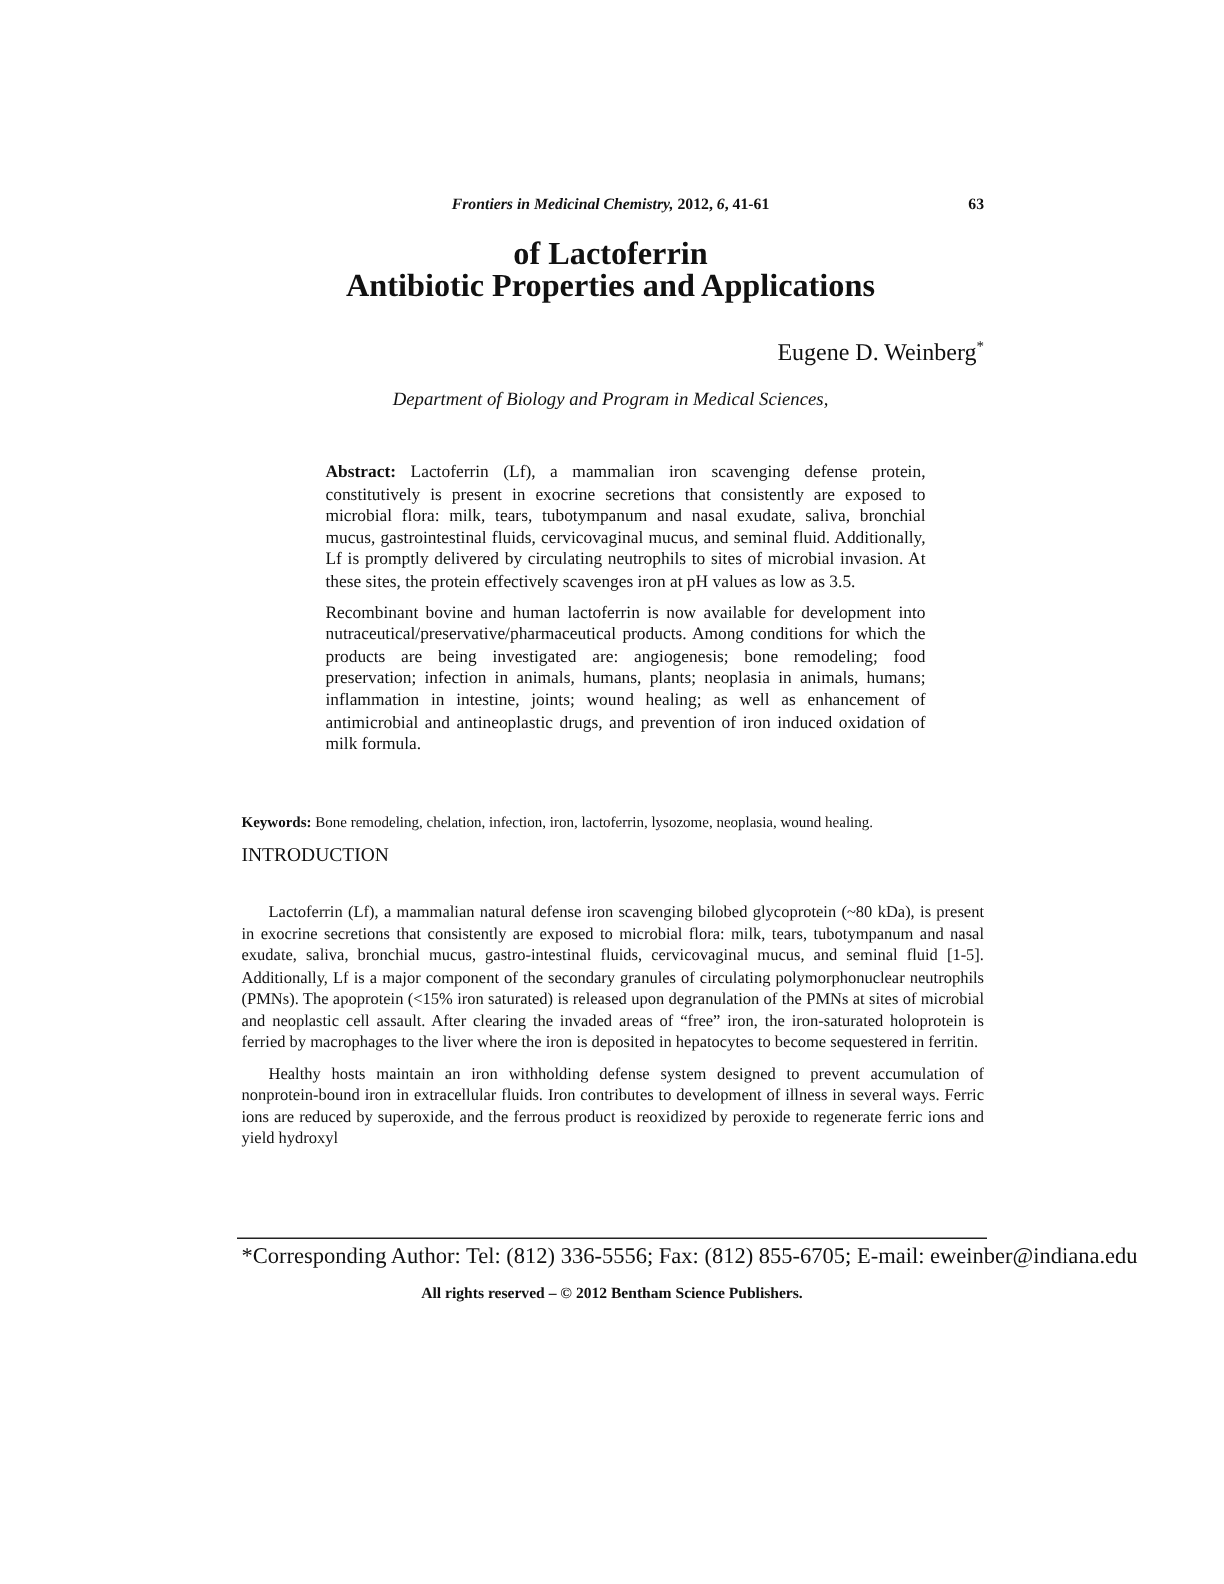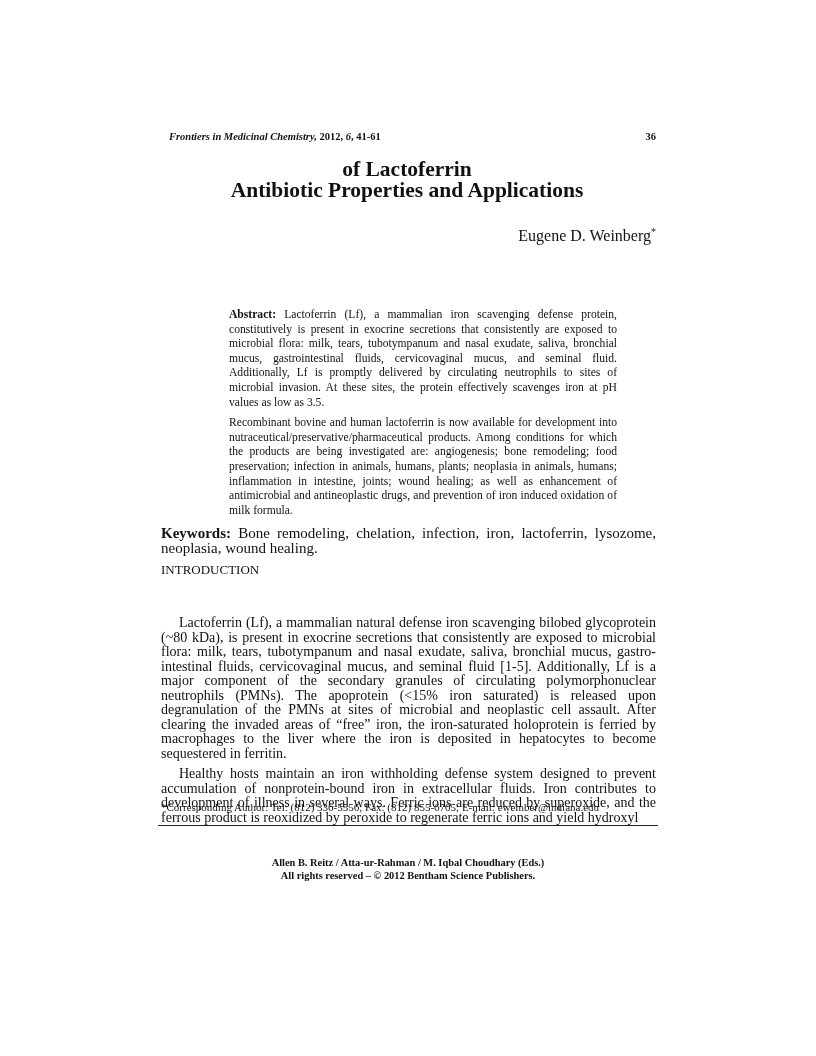--- a/index.html
+++ b/index.html
@@ -1,61 +1,62 @@
 <!DOCTYPE html>
 <html><head>
 <meta charset="utf-8">
 <style>
   html, body { margin: 0; padding: 0; background: #ffffff; }
   body { width: 816px; height: 1056px; position: relative; overflow: hidden;
          font-family: "Liberation Serif", serif; color: #111; }
   .abs { position: absolute; }
   .running-head { left: 158px; width: 498px; top: 131px; font-size: 10.5px; font-weight: bold; }
-  .running-head .journal { position: absolute; left: 11px; right: 0; }
+  .running-head .journal { position: absolute; left: 0; right: 0; text-align: center; }
   .running-head .journal i { font-style: italic; }
   .running-head .page-num { position: absolute; right: 0; }
   .title { left: 158px; width: 498px; top: 159px; text-align: center;
            font-size: 21.5px; font-weight: bold; line-height: 21px; }
   .author { left: 158px; width: 498px; top: 226px; text-align: right; font-size: 16px; }
   .author sup { font-size: 10px; }
   .affil { left: 158px; width: 498px; top: 259px; text-align: center;
            font-size: 12.5px; font-style: italic; line-height: 15px; }
   .abstract { left: 217px; width: 400px; top: 308px; font-size: 11.6px; line-height: 14.6px;
               text-align: justify; }
-  .abstract p { margin: 0 0 6px 12px; }
+  .abstract p { margin: 0 0 6px 0; }
   .abstract b { font-weight: bold; }
-  .keywords { left: 161px; width: 495px; top: 526px; font-size: 15px; line-height: 15px;
+  .keywords { left: 161px; width: 495px; top: 541px; font-size: 10px; line-height: 15px;
               text-align: justify; }
   .heading { left: 161px; top: 562px; font-size: 13px; font-weight: normal; }
-  .body-text { left: 161px; width: 495px; top: 601px; font-size: 14px; line-height: 14.5px;
-               text-align: justify; margin-top: 15px; }
+  .body-text { left: 161px; width: 495px; top: 601px; font-size: 11px; line-height: 14.5px;
+               text-align: justify; }
   .body-text p { margin: 0 0 6px 0; text-indent: 18px; }
   .rule { left: 158px; width: 500px; top: 825px; height: 0; border-top: 1px solid #222; }
-  .footnote { left: 161px; top: 801px; font-size: 11px; }
+  .footnote { left: 161px; top: 830px; font-size: 15px; }
   .footer { left: 158px; width: 500px; top: 856px; text-align: center; font-size: 10.4px;
             font-weight: bold; line-height: 13px; }
 </style>
 </head>
 <body>
 
 <div class="abs running-head">
   <div class="journal"><i>Frontiers in Medicinal Chemistry,</i><span> 2012, </span><i>6</i><span>, 41-61</span></div>
-  <div class="page-num">36</div>
+  <div class="page-num">63</div>
 </div>
 
 <div class="abs title">
   <div>of Lactoferrin</div>
   <div>Antibiotic Properties and Applications</div>
 </div>
 
 <div class="abs author">
   <span>Eugene D. Weinberg</span><sup>*</sup>
 </div>
 
 <div class="abs affil">
+  <div>Department of Biology and Program in Medical Sciences,</div>
 </div>
 
 <div class="abs abstract">
   <p><b>Abstract:</b><span> Lactoferrin (Lf), a mammalian iron scavenging defense protein, constitutively is present in exocrine secretions that consistently are exposed to microbial flora: milk, tears, tubotympanum and nasal exudate, saliva, bronchial mucus, gastrointestinal fluids, cervicovaginal mucus, and seminal fluid. Additionally, Lf is promptly delivered by circulating neutrophils to sites of microbial invasion. At these sites, the protein effectively scavenges iron at pH values as low as 3.5.</span></p>
   <p>Recombinant bovine and human lactoferrin is now available for development into nutraceutical/preservative/pharmaceutical products. Among conditions for which the products are being investigated are: angiogenesis; bone remodeling; food preservation; infection in animals, humans, plants; neoplasia in animals, humans; inflammation in intestine, joints; wound healing; as well as enhancement of antimicrobial and antineoplastic drugs, and prevention of iron induced oxidation of milk formula.</p>
 </div>
 
 <div class="abs keywords">
   <b>Keywords:</b><span> Bone remodeling, chelation, infection, iron, lactoferrin, lysozome, neoplasia, wound healing.</span>
 </div>
@@ -65,15 +66,14 @@
 <div class="abs body-text">
   <p>Lactoferrin (Lf), a mammalian natural defense iron scavenging bilobed glycoprotein (~80 kDa), is present in exocrine secretions that consistently are exposed to microbial flora: milk, tears, tubotympanum and nasal exudate, saliva, bronchial mucus, gastro-intestinal fluids, cervicovaginal mucus, and seminal fluid [1-5]. Additionally, Lf is a major component of the secondary granules of circulating polymorphonuclear neutrophils (PMNs). The apoprotein (&lt;15% iron saturated) is released upon degranulation of the PMNs at sites of microbial and neoplastic cell assault. After clearing the invaded areas of “free” iron, the iron-saturated holoprotein is ferried by macrophages to the liver where the iron is deposited in hepatocytes to become sequestered in ferritin.</p>
   <p>Healthy hosts maintain an iron withholding defense system designed to prevent accumulation of nonprotein-bound iron in extracellular fluids. Iron contributes to development of illness in several ways. Ferric ions are reduced by superoxide, and the ferrous product is reoxidized by peroxide to regenerate ferric ions and yield hydroxyl</p>
 </div>
 
 <div class="abs rule"></div>
 
 <div class="abs footnote">*Corresponding Author: Tel: (812) 336-5556; Fax: (812) 855-6705; E-mail: eweinber@indiana.edu</div>
 
 <div class="abs footer">
-  <div>Allen B. Reitz / Atta-ur-Rahman / M. Iqbal Choudhary (Eds.)</div>
   <div>All rights reserved – © 2012 Bentham Science Publishers.</div>
 </div>
 
 </body></html>

